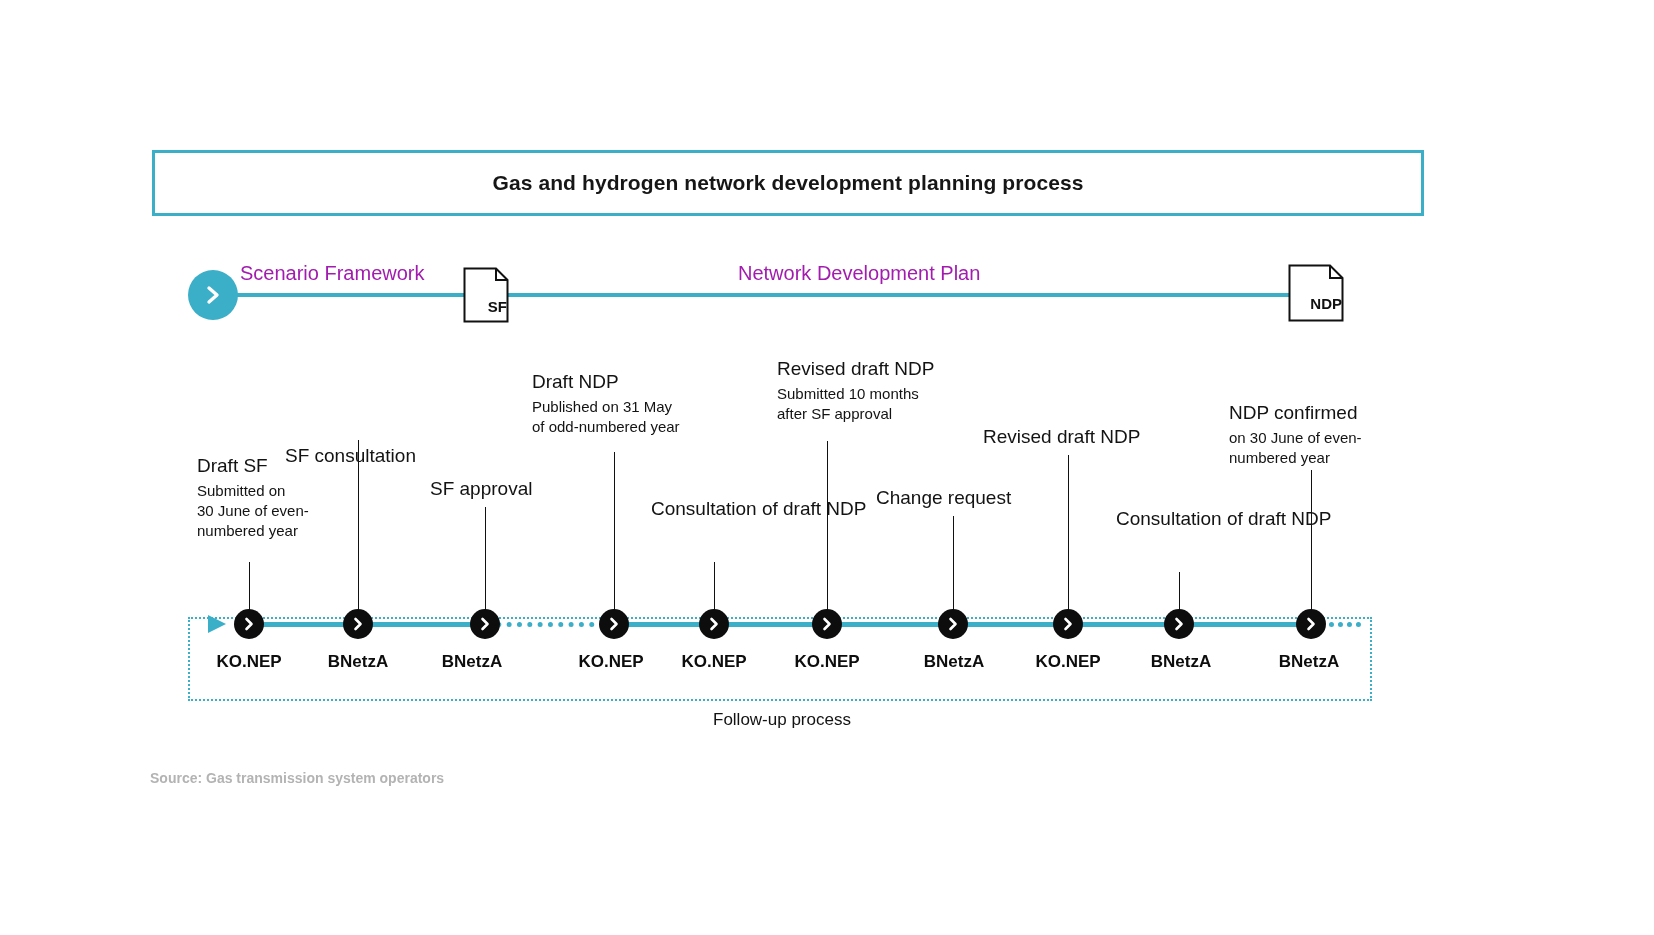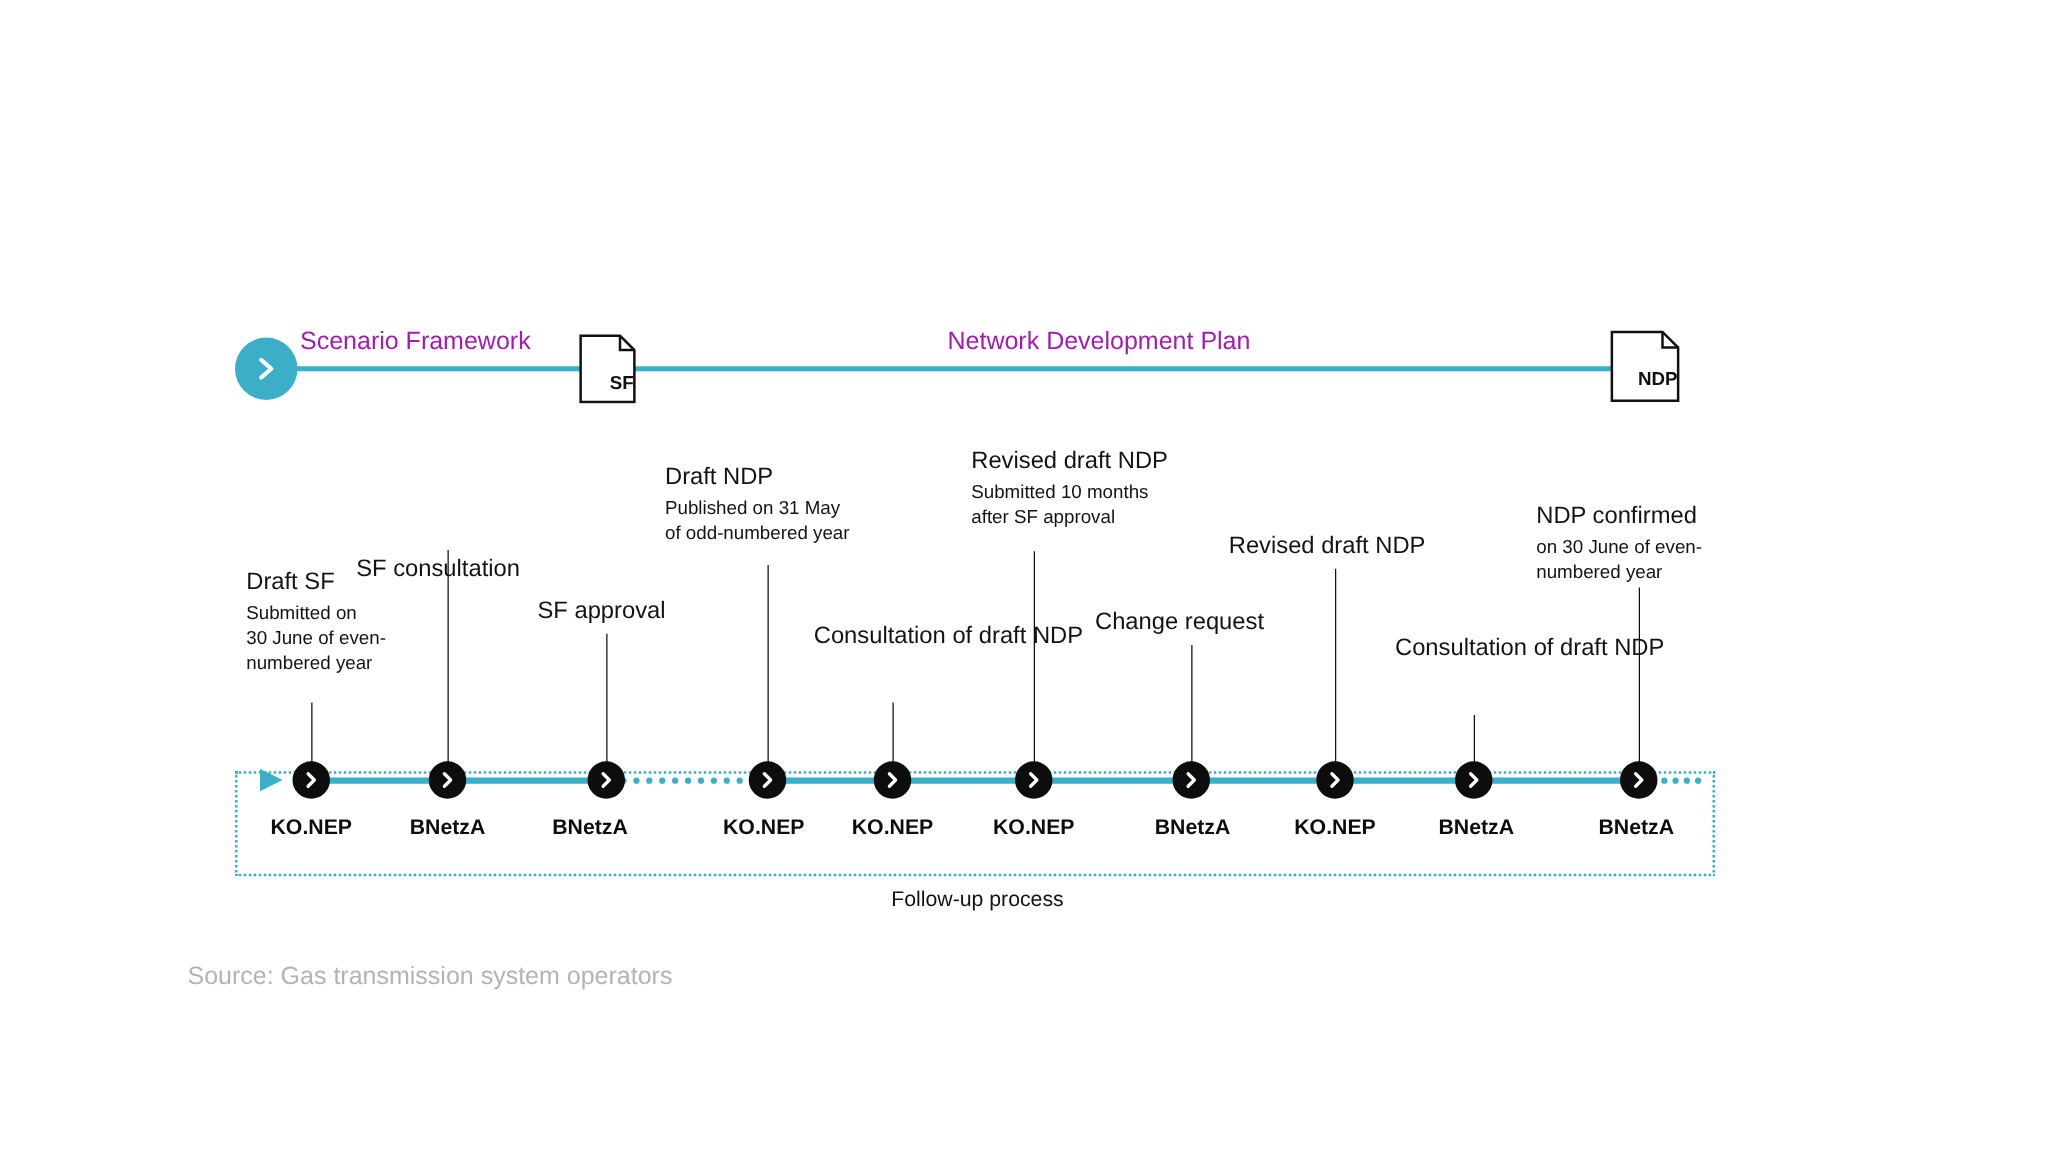--- a/index.html
+++ b/index.html
@@ -70,21 +70,21 @@
   }
   .phase-start-circle svg { display:block; }
 
   .phase-label {
     position: absolute;
     font-size: 20px;
     color: #a21caf;
     white-space: nowrap;
   }
   .phase-label.sf { left: 52px; top: 0px; }
-  .phase-label.ndp { left: 570px; top: 0px; }
+  .phase-label.ndp { left: 550px; top: 0px; }
 
   
   .doc-icon {
     position: absolute;
     width: 46px;
     height: 56px;
   }
   .doc-icon .doc-shape {
     position: absolute;
     inset: 0;
@@ -184,30 +184,34 @@
     top: 710px;
     font-size: 17px;
     color: #131313;
     white-space: nowrap;
   }
 
   .source {
     position: absolute;
     left: 150px;
     top: 770px;
-    font-size: 20px;
+    font-size: 14px;
     color: #b3b3b3;
     white-space: nowrap;
+    font-weight: bold;
   }
 </style>
 </head>
 <body>
 
 <div id="page">
 
+  <div class="title-banner">
+    <span class="title-text">Gas and hydrogen network development planning process</span>
+  </div>
 
   <div class="phase-band">
     <div class="phase-line"></div>
 
     <div class="phase-start-circle">
       <span>
         <svg width="22" height="22" viewBox="0 0 22 22">
           <polyline points="7,4 15,11 7,18" fill="none" stroke="#ffffff" stroke-width="3.4" stroke-linecap="round" stroke-linejoin="round"></polyline>
         </svg>
       </span>

